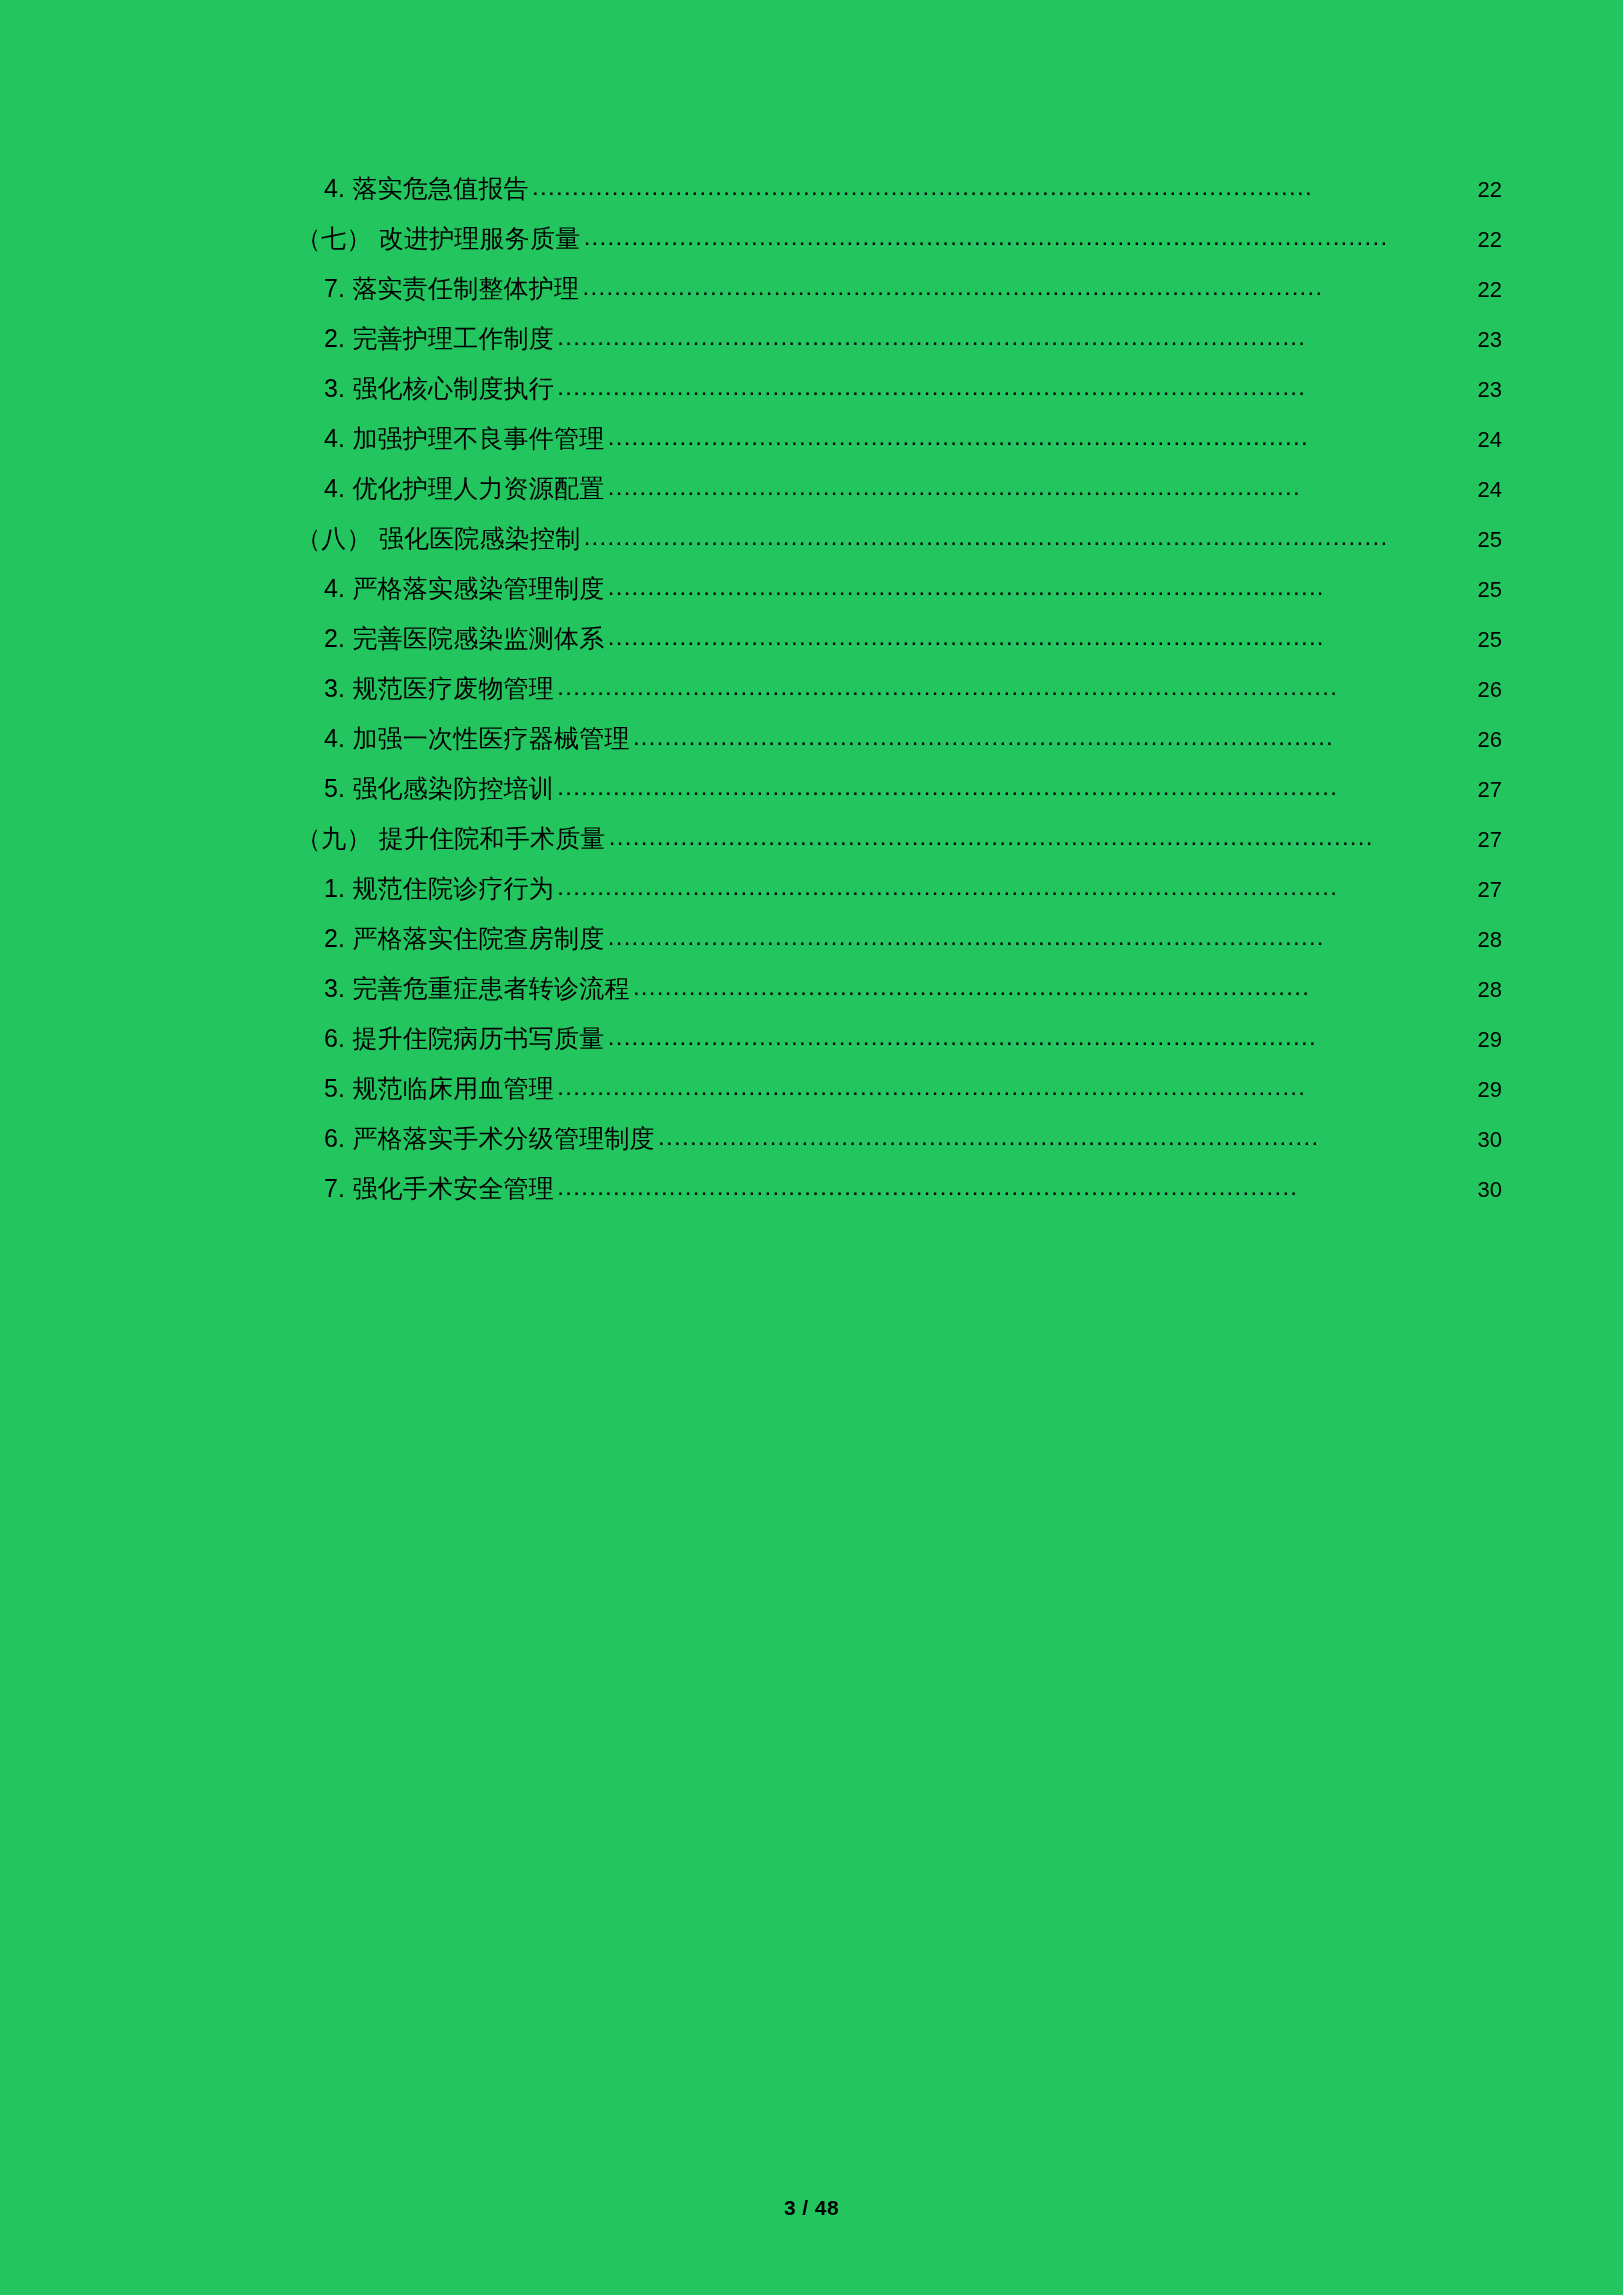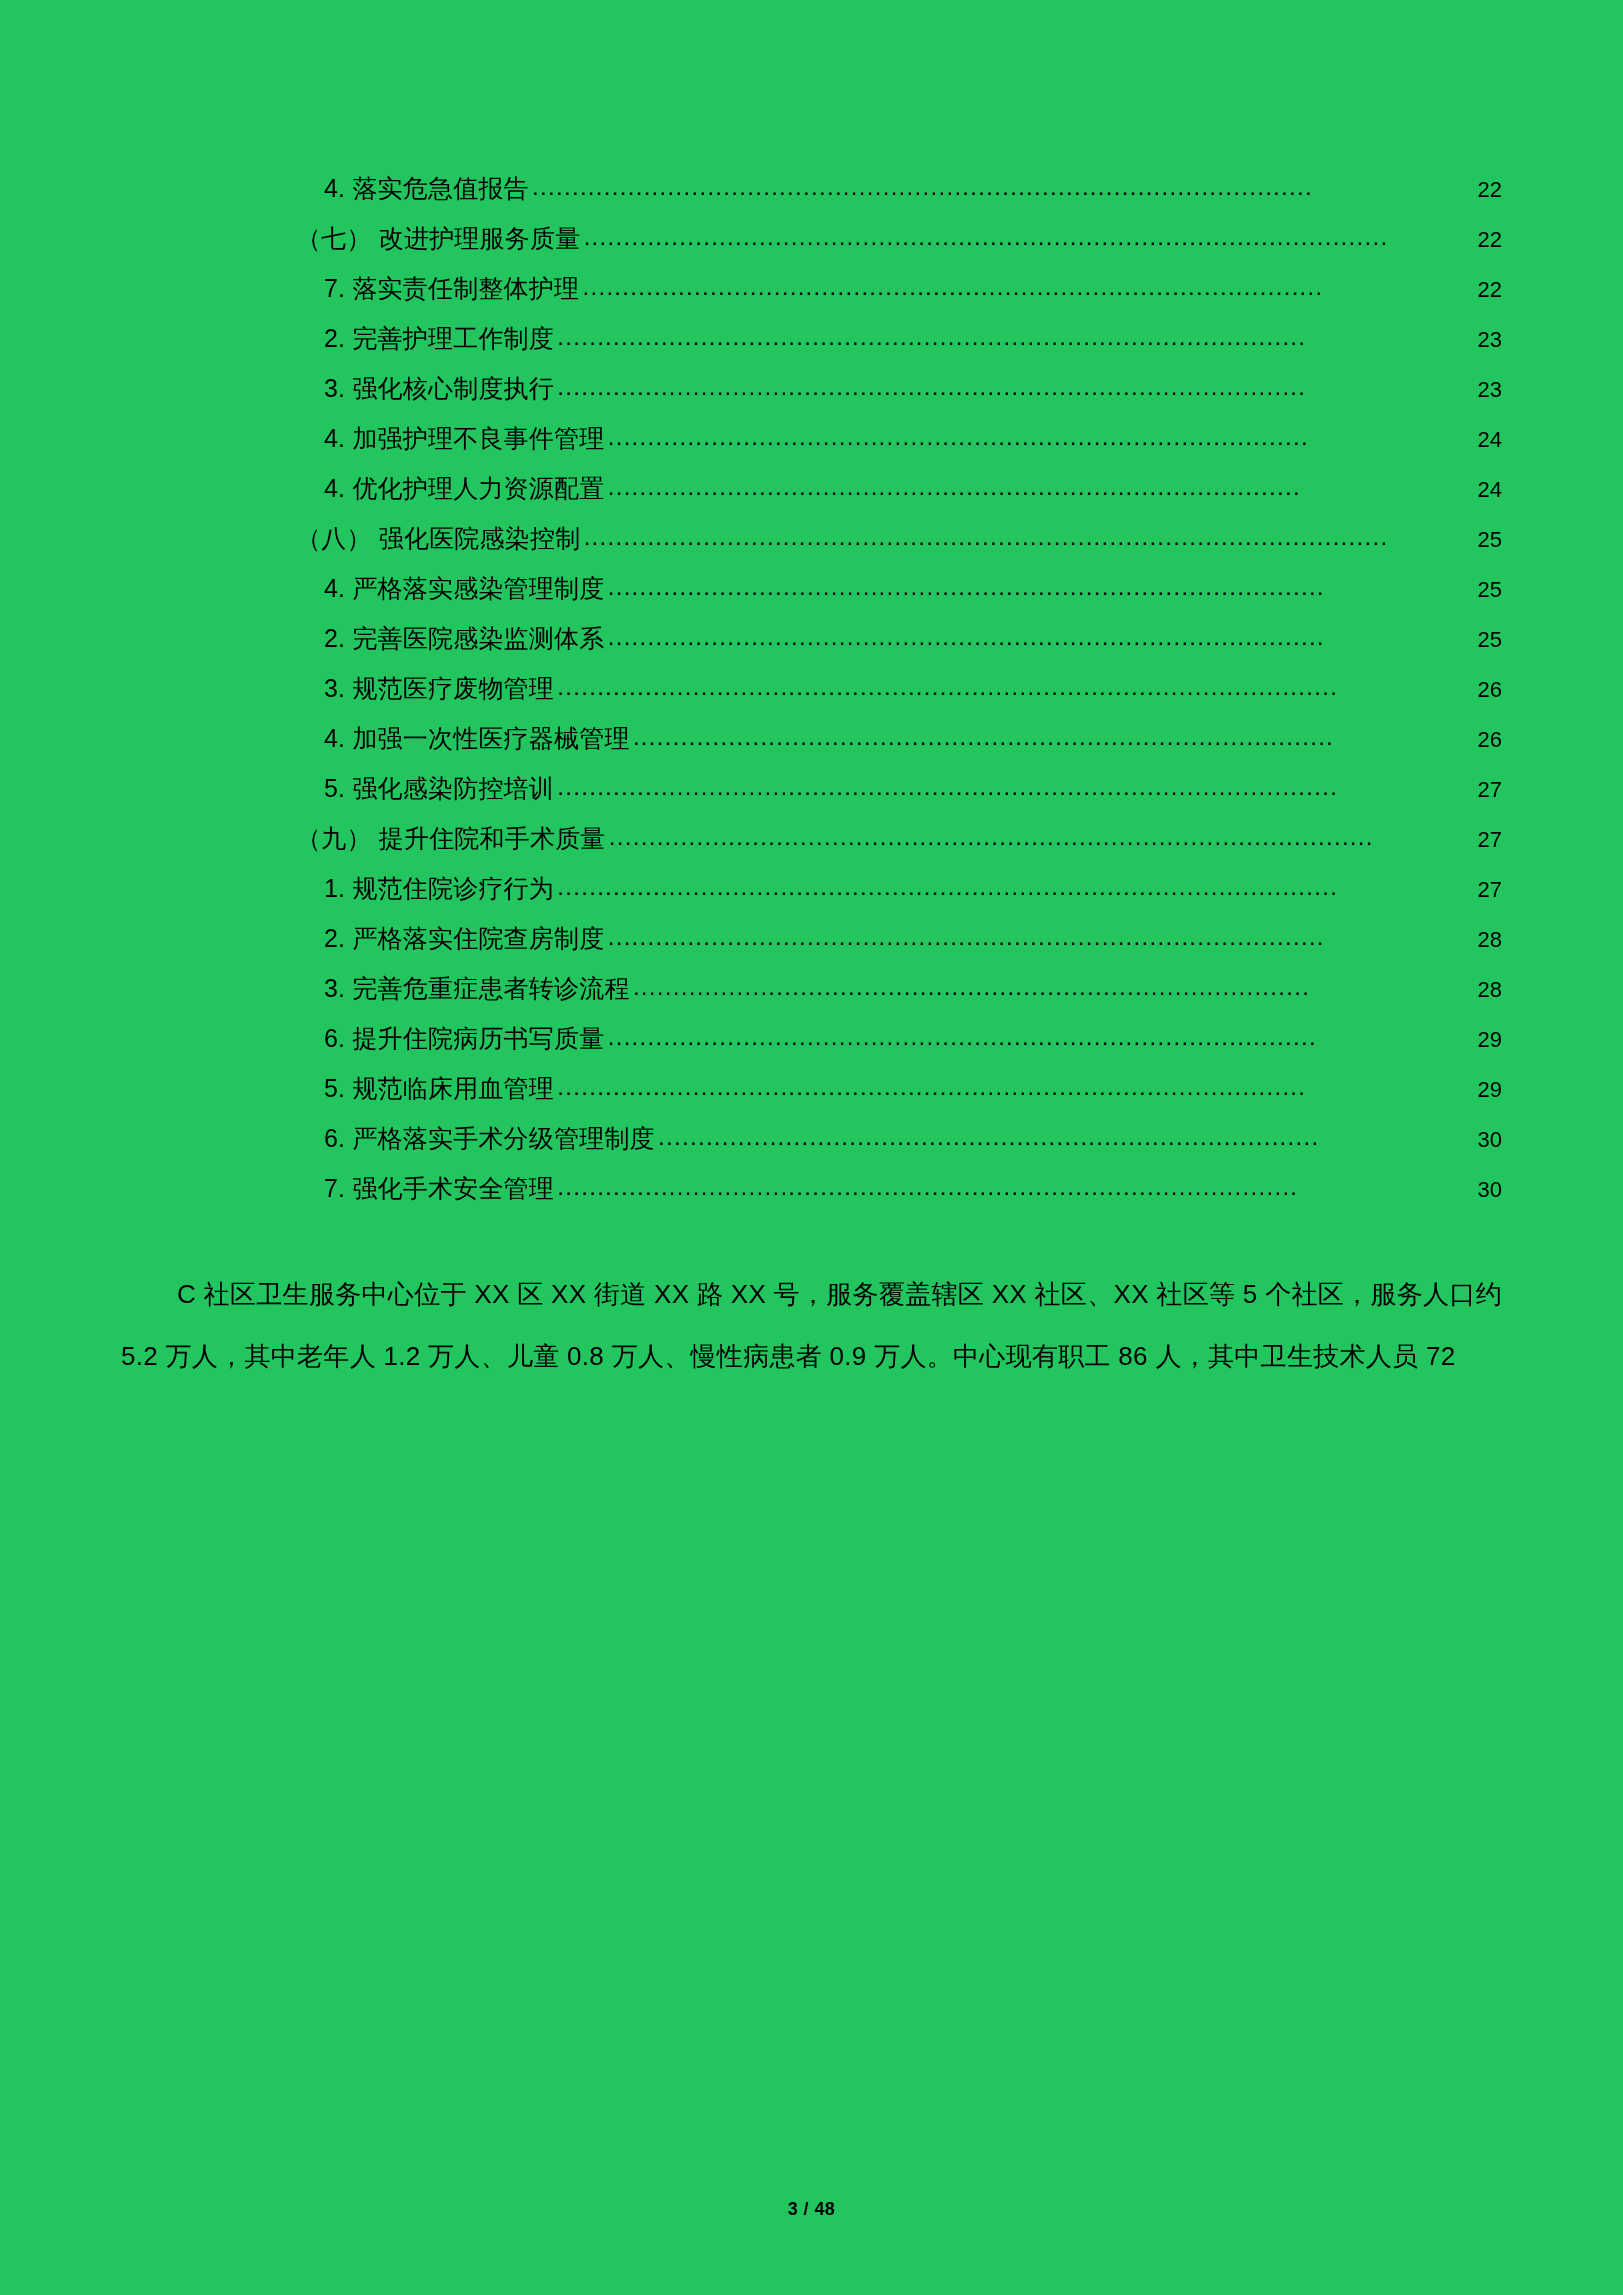--- a/index.html
+++ b/index.html
@@ -77,21 +77,21 @@
     letter-spacing: 0.3px;
   }
 
   
   .footer {
     position: absolute;
     left: 0;
     right: 0;
     bottom: 75px;
     text-align: center;
-    font-size: 18px;
+    font-size: 21px;
     font-weight: bold;
     color: #000;
     letter-spacing: 0.4px;
   }
 </style>
 </head>
 <body>
 
 <div class="page">
   <div class="content">
@@ -219,21 +219,18 @@
       </div>
 
       <div class="toc-row lvl-2">
         <span class="label">7. 强化手术安全管理</span>
         <span class="dots">.............................................................................................</span>
         <span class="page-no">30</span>
       </div>
 
     </div>
 
-    <div class="body-block">
-      <p class="body-para">C 社区卫生服务中心位于 XX 区 XX 街道 XX 路 XX 号，服务覆盖辖区 XX 社区、XX 社区等 5 个社区，服务人口约 5.2 万人，其中老年人 1.2 万人、儿童 0.8 万人、慢性病患者 0.9 万人。中心现有职工 86 人，其中卫生技术人员 72</p>
-    </div>
 
   </div>
 
   <div class="footer">3 / 48</div>
 </div>
 
 
 </body></html>

